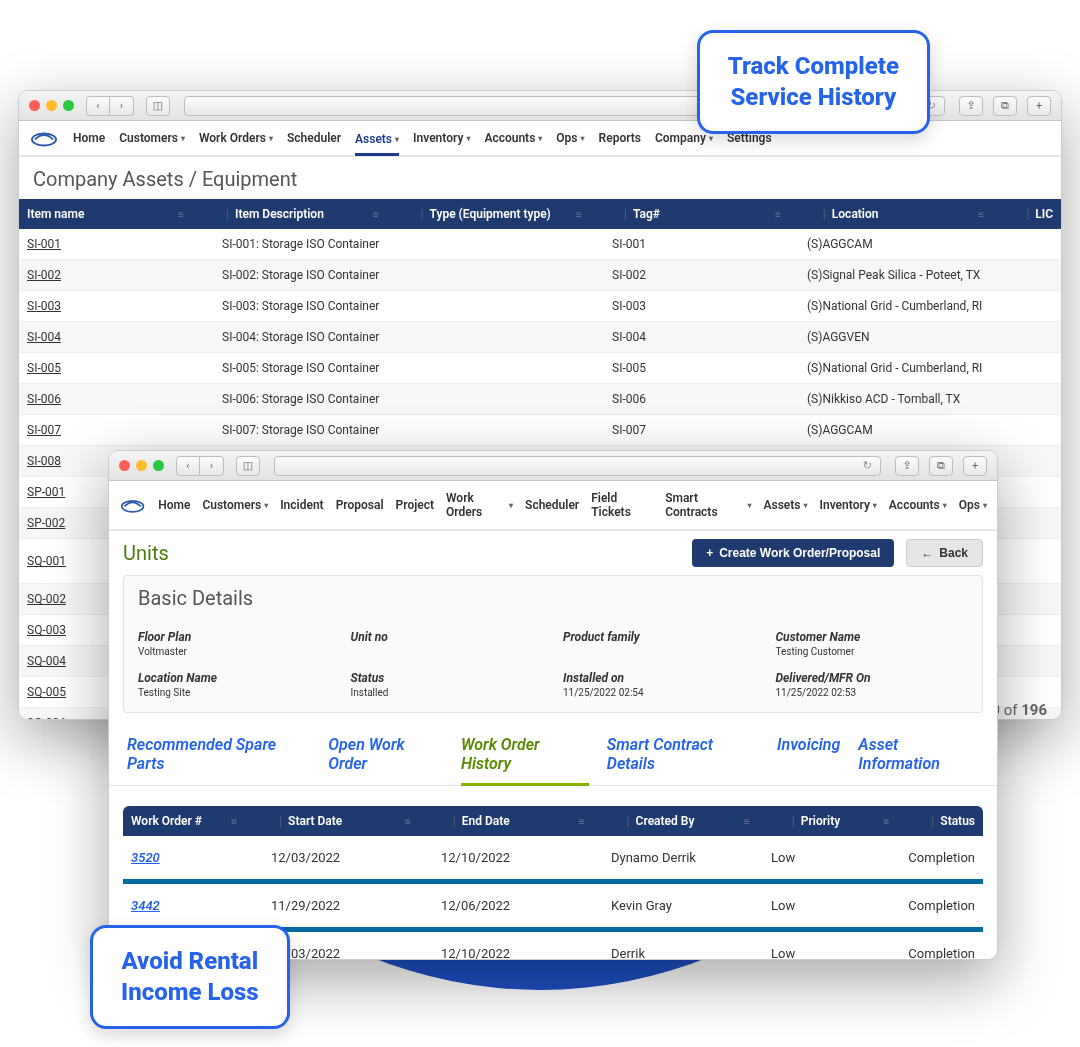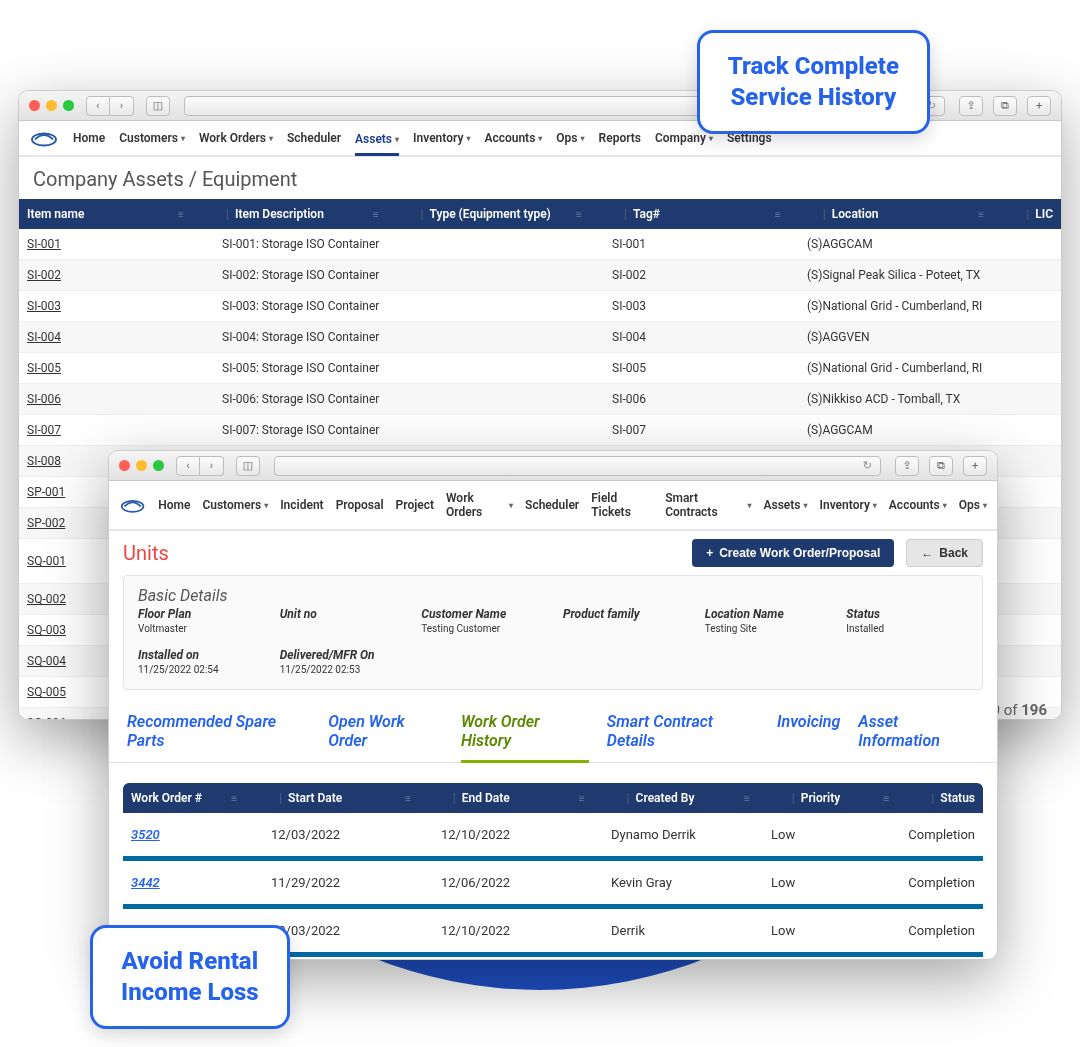--- a/index.html
+++ b/index.html
@@ -120,36 +120,36 @@
   .c2 { width: 190px; }
   .c3 { width: 200px; }
   .c4 { width: 195px; }
   .c5 { width: 200px; }
   .c6 { flex: 1; }
   .pager {
     position: absolute; bottom: 0; right: 14px; font-size: 15px; color: #666;
   }
   
   .units-bar { display: flex; align-items: center; padding: 8px 14px; gap: 12px; }
-  .units-title { font-size: 20px; color: #ef4444; flex: 1; }
+  .units-title { font-size: 20px; color: #4d7c0f; flex: 1; }
   .btn-primary {
     background: #1e3a6e; color: #fff; border: none; border-radius: 4px;
     padding: 7px 14px; font-size: 12px; font-weight: 600; display:flex; align-items:center; gap:6px;
   }
   .btn-secondary {
     background: #e6e6e6; border: 1px solid #ccc; border-radius: 4px;
     padding: 6px 14px; font-size: 12px; font-weight: 600; display:flex; align-items:center; gap:6px;
     color:#333;
   }
   .panel {
     margin: 0 14px 10px; border: 1px solid #e2e2e2; border-radius: 4px;
     background: #fafafa; padding: 10px 14px 14px;
   }
-  .panel-title { font-size: 16px; font-style: italic; color: #555; margin-bottom: 2px; }
-  .detail-grid { display: grid; grid-template-columns: repeat(6, 1fr); row-gap: 14px; column-gap: 20px; }
+  .panel-title { font-size: 20px; color: #555; margin-bottom: 20px; }
+  .detail-grid { display: grid; grid-template-columns: repeat(4, 1fr); row-gap: 14px; column-gap: 20px; }
   .detail .label { font-size: 12px; font-weight: 700; font-style: italic; color: #333; }
   .detail .value { font-size: 10px; color: #333; margin-top: 2px;}
   .tabs {
     display: flex; gap: 18px; padding: 6px 18px 0; border-bottom: 1px solid #e2e2e2;
     font-size: 16px; font-style: italic; font-weight: 600; color: #2563eb;
   }
   .tab { padding: 6px 0 10px; cursor: pointer; }
   .tab.active { color: #5a8a00; border-bottom: 3px solid #86b300; margin-bottom: -1px;}
   
   .wc1{ width:140px; } .wc2{ width:170px; } .wc3{ width:170px; } .wc4{ width:160px; } .wc5{ width:130px; } .wc6{ flex:1; text-align:right; justify-content:flex-end;}
@@ -507,26 +507,26 @@
     <div class="detail-grid" id="details">
         <div class="detail">
           <div class="label">Floor Plan</div>
           <div class="value">Voltmaster</div>
         </div>
         <div class="detail">
           <div class="label">Unit no</div>
           <div class="value"></div>
         </div>
         <div class="detail">
+          <div class="label">Product family</div>
+          <div class="value"></div>
+        </div>
+        <div class="detail">
           <div class="label">Customer Name</div>
           <div class="value">Testing Customer</div>
-        </div>
-        <div class="detail">
-          <div class="label">Product family</div>
-          <div class="value"></div>
         </div>
         <div class="detail">
           <div class="label">Location Name</div>
           <div class="value">Testing Site</div>
         </div>
         <div class="detail">
           <div class="label">Status</div>
           <div class="value">Installed</div>
         </div>
         <div class="detail">

